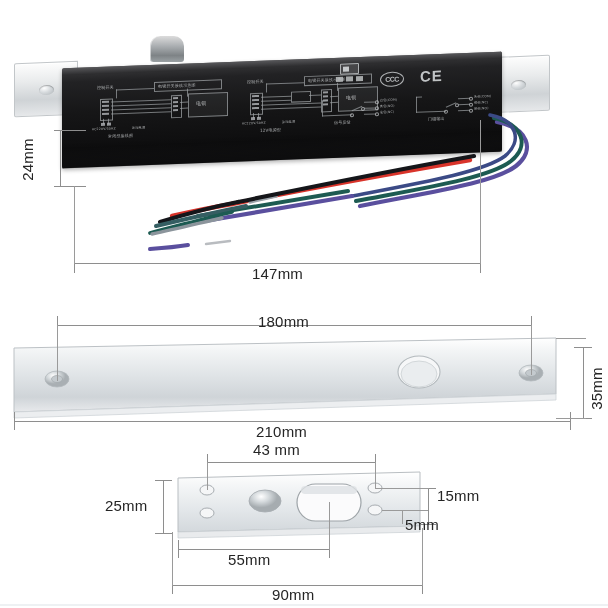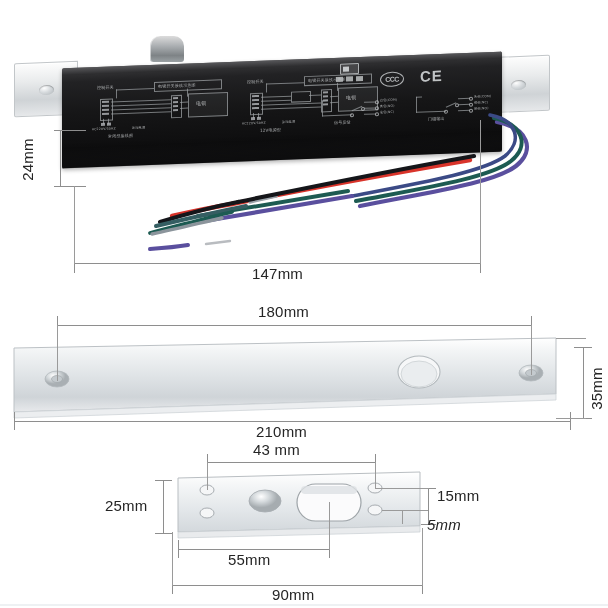--- a/index.html
+++ b/index.html
@@ -353,21 +353,21 @@
 
       <ellipse cx="419" cy="82" rx="21" ry="16" fill="#f6f7f8" stroke="#b3b9bd" stroke-width="1.1"></ellipse>
       <ellipse cx="419" cy="84" rx="18" ry="13" fill="#eaedef" stroke="#c6cbcf" stroke-width=".7"></ellipse>
     </svg>
 
     <div class="rule-h" style="left:57px;top:35px;width:474px;"></div>
     <div class="tick-v" style="left:57px;top:26px;height:18px;"></div>
     <div class="tick-v" style="left:531px;top:26px;height:18px;"></div>
     <div class="lead" style="left:57px;top:35px;width:1px;height:56px;"></div>
     <div class="lead" style="left:531px;top:35px;width:1px;height:50px;"></div>
-    <div class="dim" style="left:258px;top:13px;">180mm</div>
+    <div class="dim" style="left:258px;top:23px;">180mm</div>
 
     <div class="rule-h" style="left:14px;top:131px;width:556px;"></div>
     <div class="tick-v" style="left:14px;top:122px;height:18px;"></div>
     <div class="tick-v" style="left:570px;top:122px;height:18px;"></div>
     <div class="dim" style="left:256px;top:133px;">210mm</div>
 
     <div class="rule-v" style="left:583px;top:57px;height:71px;"></div>
     <div class="tick-h" style="left:574px;top:57px;width:18px;"></div>
     <div class="tick-h" style="left:574px;top:128px;width:18px;"></div>
     <div class="lead" style="left:556px;top:48px;width:30px;height:1px;"></div>
@@ -421,21 +421,21 @@
     <div class="dim" style="left:105px;top:57px;">25mm</div>
 
     <div class="rule-v" style="left:428px;top:48px;height:36px;"></div>
     <div class="tick-h" style="left:421px;top:48px;width:15px;"></div>
     <div class="tick-h" style="left:421px;top:84px;width:15px;"></div>
     <div class="lead" style="left:375px;top:48px;width:54px;height:1px;"></div>
     <div class="dim" style="left:437px;top:47px;">15mm</div>
 
     <div class="lead" style="left:382px;top:70px;width:46px;height:1px;"></div>
     <div class="lead" style="left:402px;top:70px;width:1px;height:14px;"></div>
-    <div class="dim" style="left:427px;top:76px;font-style:italic;">5mm</div>
+    <div class="dim" style="left:405px;top:76px;">5mm</div>
 
     <div class="rule-h" style="left:178px;top:109px;width:151px;"></div>
     <div class="tick-v" style="left:178px;top:100px;height:18px;"></div>
     <div class="tick-v" style="left:329px;top:100px;height:18px;"></div>
     <div class="lead" style="left:329px;top:62px;width:1px;height:48px;"></div>
     <div class="dim" style="left:228px;top:111px;">55mm</div>
 
     <div class="rule-h" style="left:172px;top:145px;width:250px;"></div>
     <div class="tick-v" style="left:172px;top:136px;height:18px;"></div>
     <div class="tick-v" style="left:422px;top:136px;height:18px;"></div>

